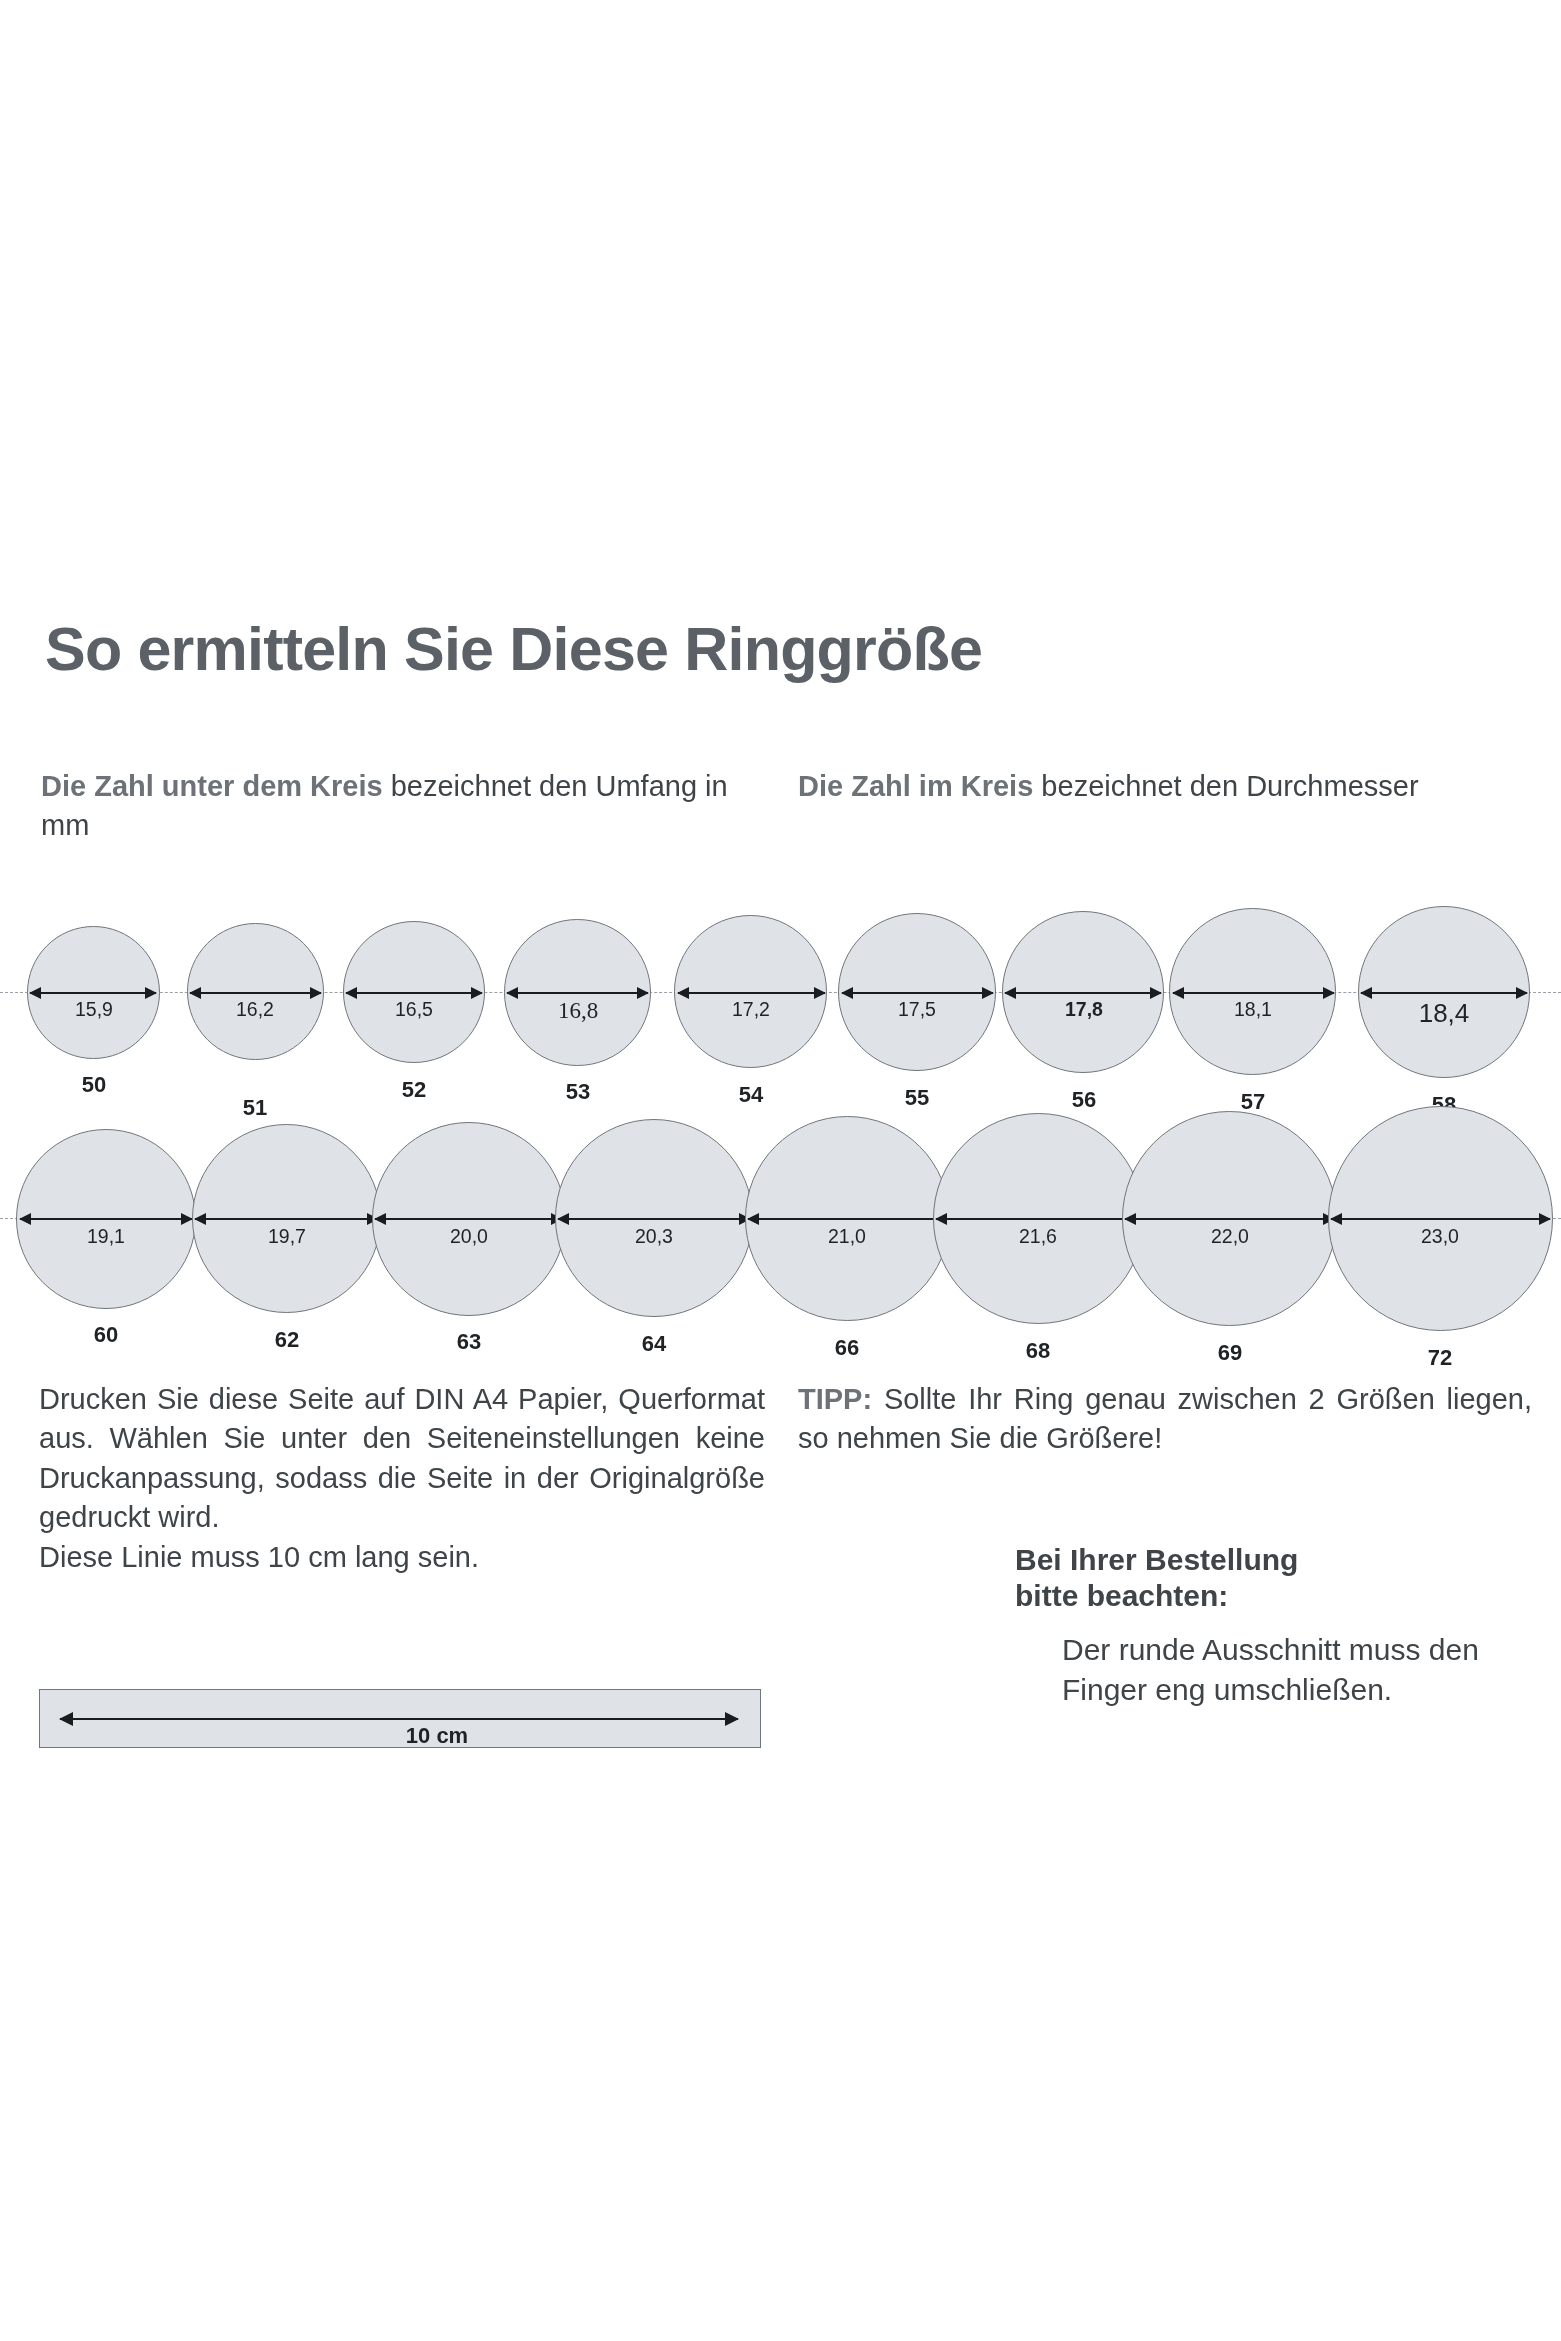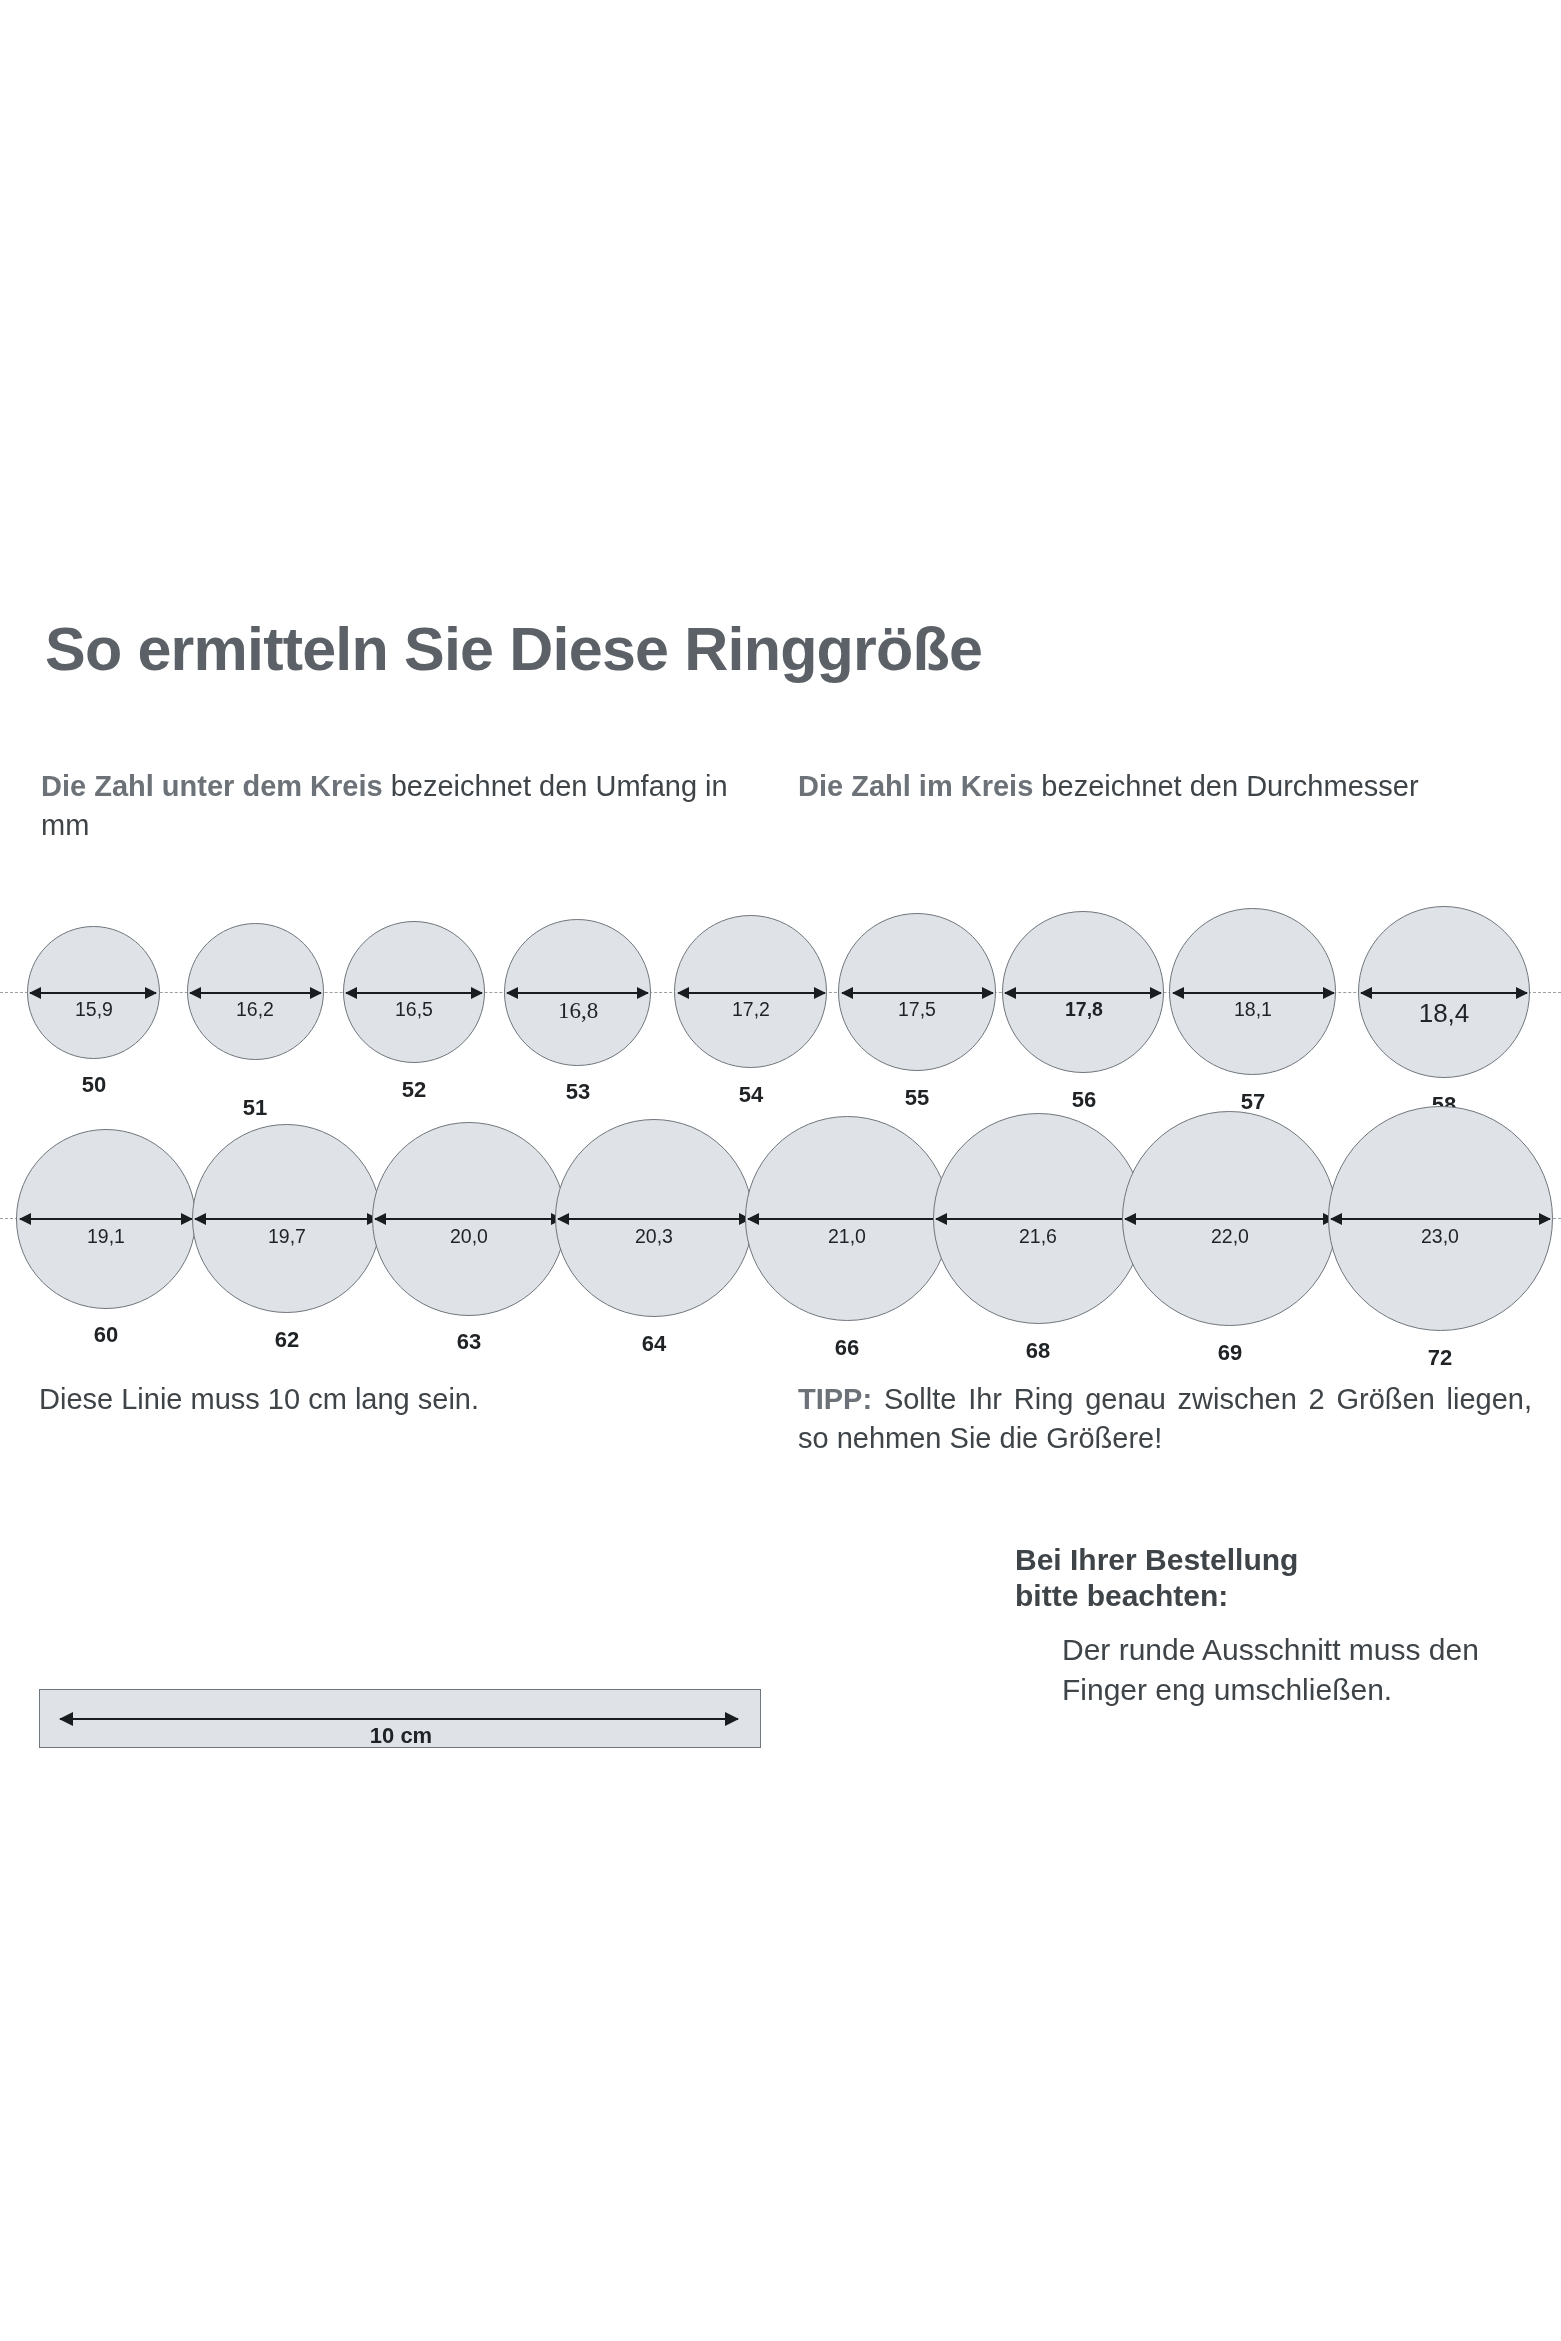--- a/index.html
+++ b/index.html
@@ -202,20 +202,21 @@
   }
   .ruler-label {
     position: absolute;
     left: 0;
     top: 33px;
     width: 722px;
     text-align: center;
     font-size: 22px;
     font-weight: bold;
     color: #1f2326;
+    padding-left: 36px;
   }
 </style>
 </head>
 <body>
 
 <div class="page">
 
   <div class="title">So ermitteln Sie Diese Ringgröße</div>
 
   <div class="intro-left">
@@ -296,20 +297,21 @@
       <div class="arrow-wrap" style="left: 1125px; top: 109px; width: 209px;"></div>
       <div class="size-label" style="font-weight: normal; font-size: 19.5px; left: 1183px; top: 116px;">22,0</div>
       <div class="size-label" style="left: 1183px; top: 231px;">69</div>
       <div class="ring" style="left: 1328px; top: -3.1px; width: 225px; height: 225px;"></div>
       <div class="arrow-wrap" style="left: 1331px; top: 109px; width: 219px;"></div>
       <div class="size-label" style="font-weight: normal; font-size: 19.5px; left: 1393px; top: 116px;">23,0</div>
       <div class="size-label" style="left: 1393px; top: 236px;">72</div>
     </div>
 
   <div class="bottom-left">
+    <span>Drucken Sie diese Seite auf DIN A4 Papier, Querformat aus. Wählen Sie unter den Seiteneinstellungen keine Druckanpassung, sodass die Seite in der Originalgröße gedruckt wird.</span>
     <div class="last-line">Diese Linie muss 10 cm lang sein.</div>
   </div>
 
   <div class="ruler">
     <div class="ruler-arrow"></div>
     <div class="ruler-label">10 cm</div>
   </div>
 
   <div class="bottom-right">
     <span class="tip-word">TIPP:</span><span> Sollte Ihr Ring genau zwischen 2 Größen liegen, so nehmen Sie die Größere!</span>

